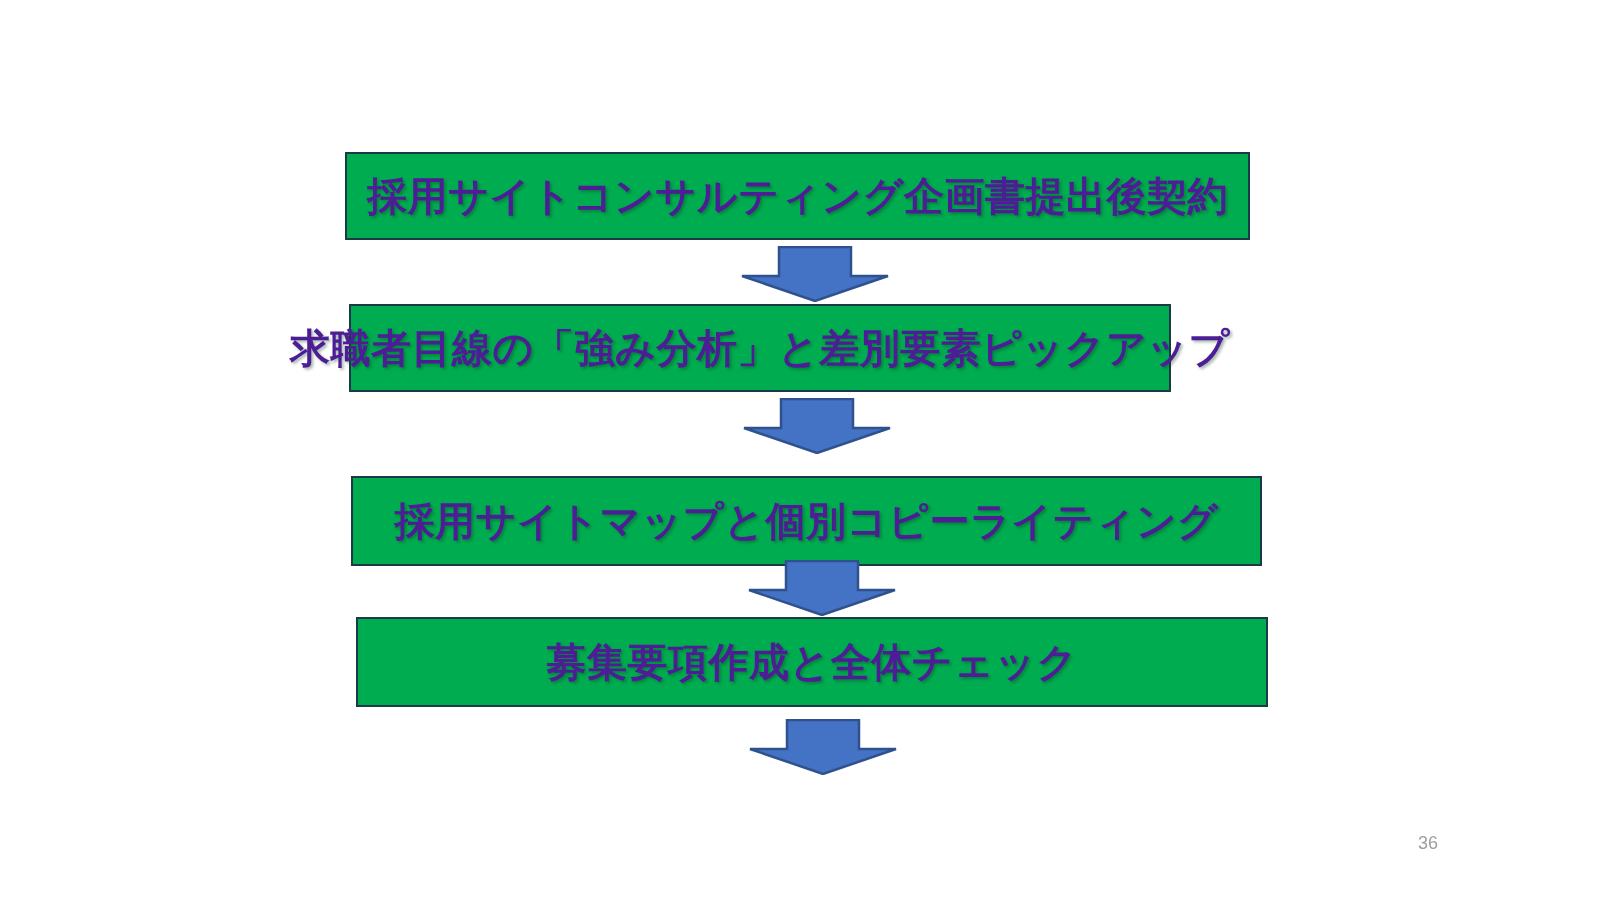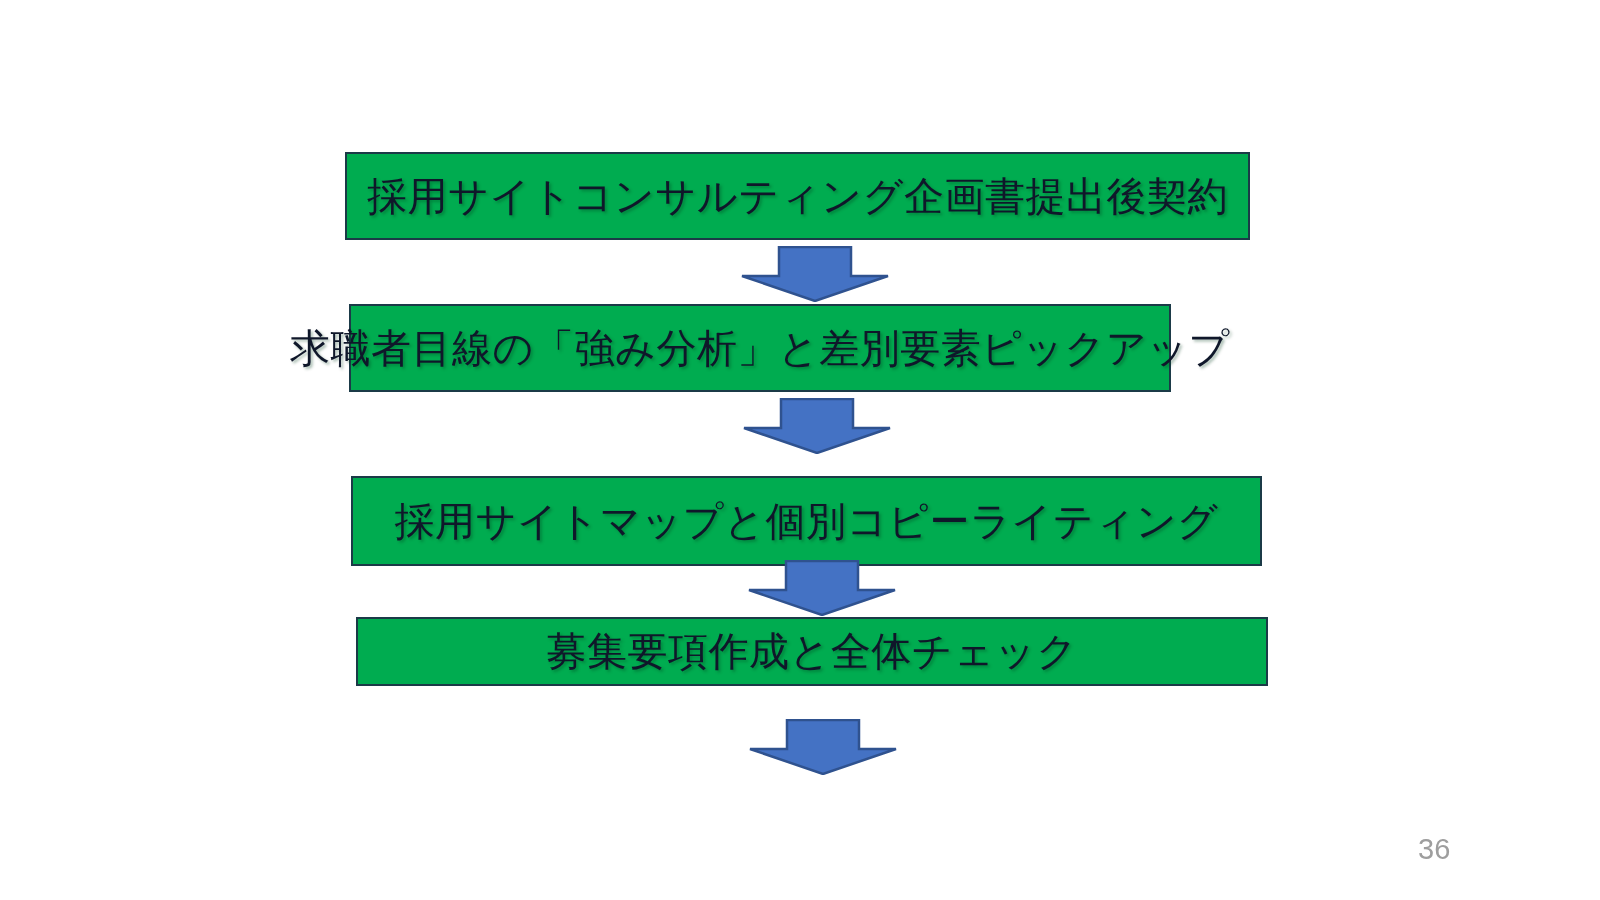--- a/index.html
+++ b/index.html
@@ -37,46 +37,46 @@
   .step-box {
     position: absolute;
     background: #00AC50;
     border: 2px solid #1B3A47;
     box-sizing: border-box;
     display: flex;
     align-items: center;
     justify-content: center;
   }
   .step-box .step-label {
-    color: #0f172a;
+    color: #4c1d95;
     font-size: 40px;
-    font-weight: 400;
+    font-weight: 700;
     letter-spacing: 0.5px;
     text-shadow: 2px 2px 3px rgba(0,60,30,0.35);
     white-space: nowrap;
   }
   .box-1 { left: 345px; top: 152px; width: 905px; height: 88px; }
   .box-2 { left: 349px; top: 304px; width: 822px; height: 88px; }
   .box-3 { left: 351px; top: 476px; width: 911px; height: 90px; }
-  .box-4 { left: 356px; top: 617px; width: 912px; height: 69px; }
+  .box-4 { left: 356px; top: 617px; width: 912px; height: 90px; }
   .box-5 { left: 363px; top: 777px; width: 907px; height: 87px; }
   .flow-arrow {
     position: absolute;
     width: 150px;
     height: 56px;
   }
   .arrow-1 { left: 740px; top: 246px; }
   .arrow-2 { left: 742px; top: 398px; }
   .arrow-3 { left: 747px; top: 560px; }
   .arrow-4 { left: 748px; top: 719px; }
   .page-number {
     position: absolute;
     left: 1418px;
     top: 833px;
-    font-size: 29px;
+    font-size: 18px;
     color: #9E9E9E;
   }
 </style>
 </head>
 <body>
 
 <div class="slide">
 
 
   <div class="step-box box-1">

